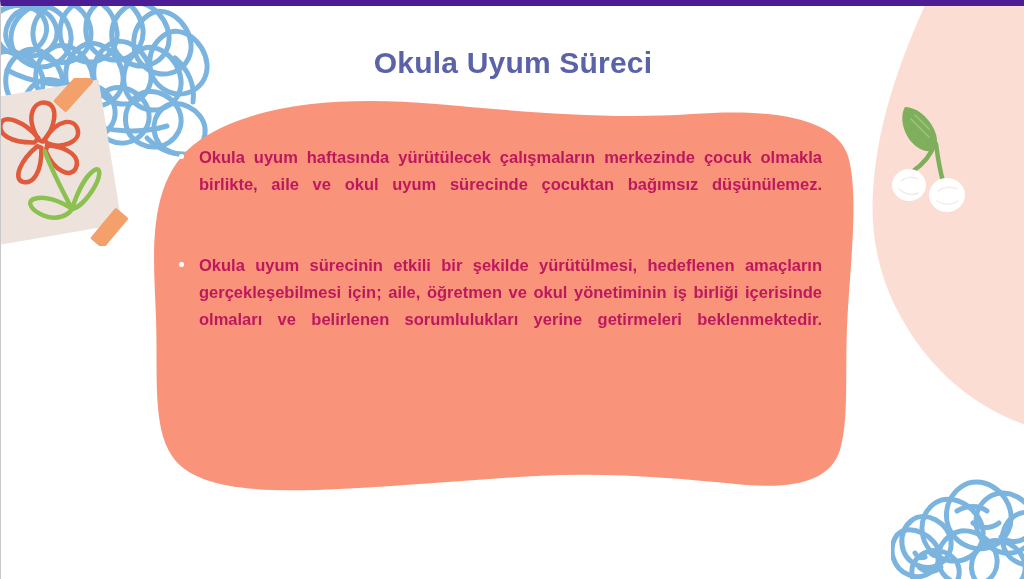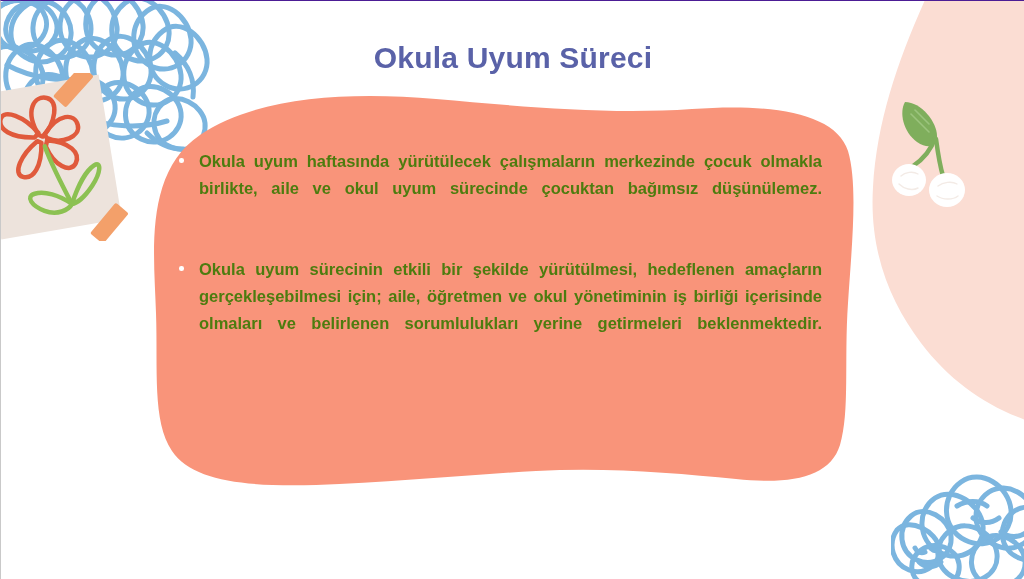--- a/index.html
+++ b/index.html
@@ -11,21 +11,21 @@
   body {
     font-family: "Liberation Sans", sans-serif;
   }
   .slide {
     position: relative;
     width: 1024px;
     height: 579px;
     background: #ffffff;
     overflow: hidden;
     border-left: 1px solid #c9c9c9;
-    border-top: 1px solid #4c1d95;
+    border-top: 6px solid #4c1d95;
     box-sizing: border-box;
   }
 
   
   .deco {
     position: absolute;
     pointer-events: none;
   }
   .deco svg { display: block; }
 
@@ -64,27 +64,26 @@
     position: absolute;
     left: 176px;
     top: 138px;
     width: 645px;
   }
   .bullet {
     position: relative;
     display: block;
     padding-left: 22px;
     margin-bottom: 28px;
-    color: #4d7c0f;
+    color: #be185d;
     font-size: 16.5px;
     line-height: 1.62;
     font-weight: bold;
     text-align: justify;
     font-family: "Liberation Sans", sans-serif;
-    margin-top: 9px;
   }
   .bullet:last-child { margin-bottom: 0; }
   .bullet .dot {
     position: absolute;
     left: 2px;
     top: 10px;
     width: 4.5px;
     height: 4.5px;
     background: #ffffff;
     border-radius: 50%;

